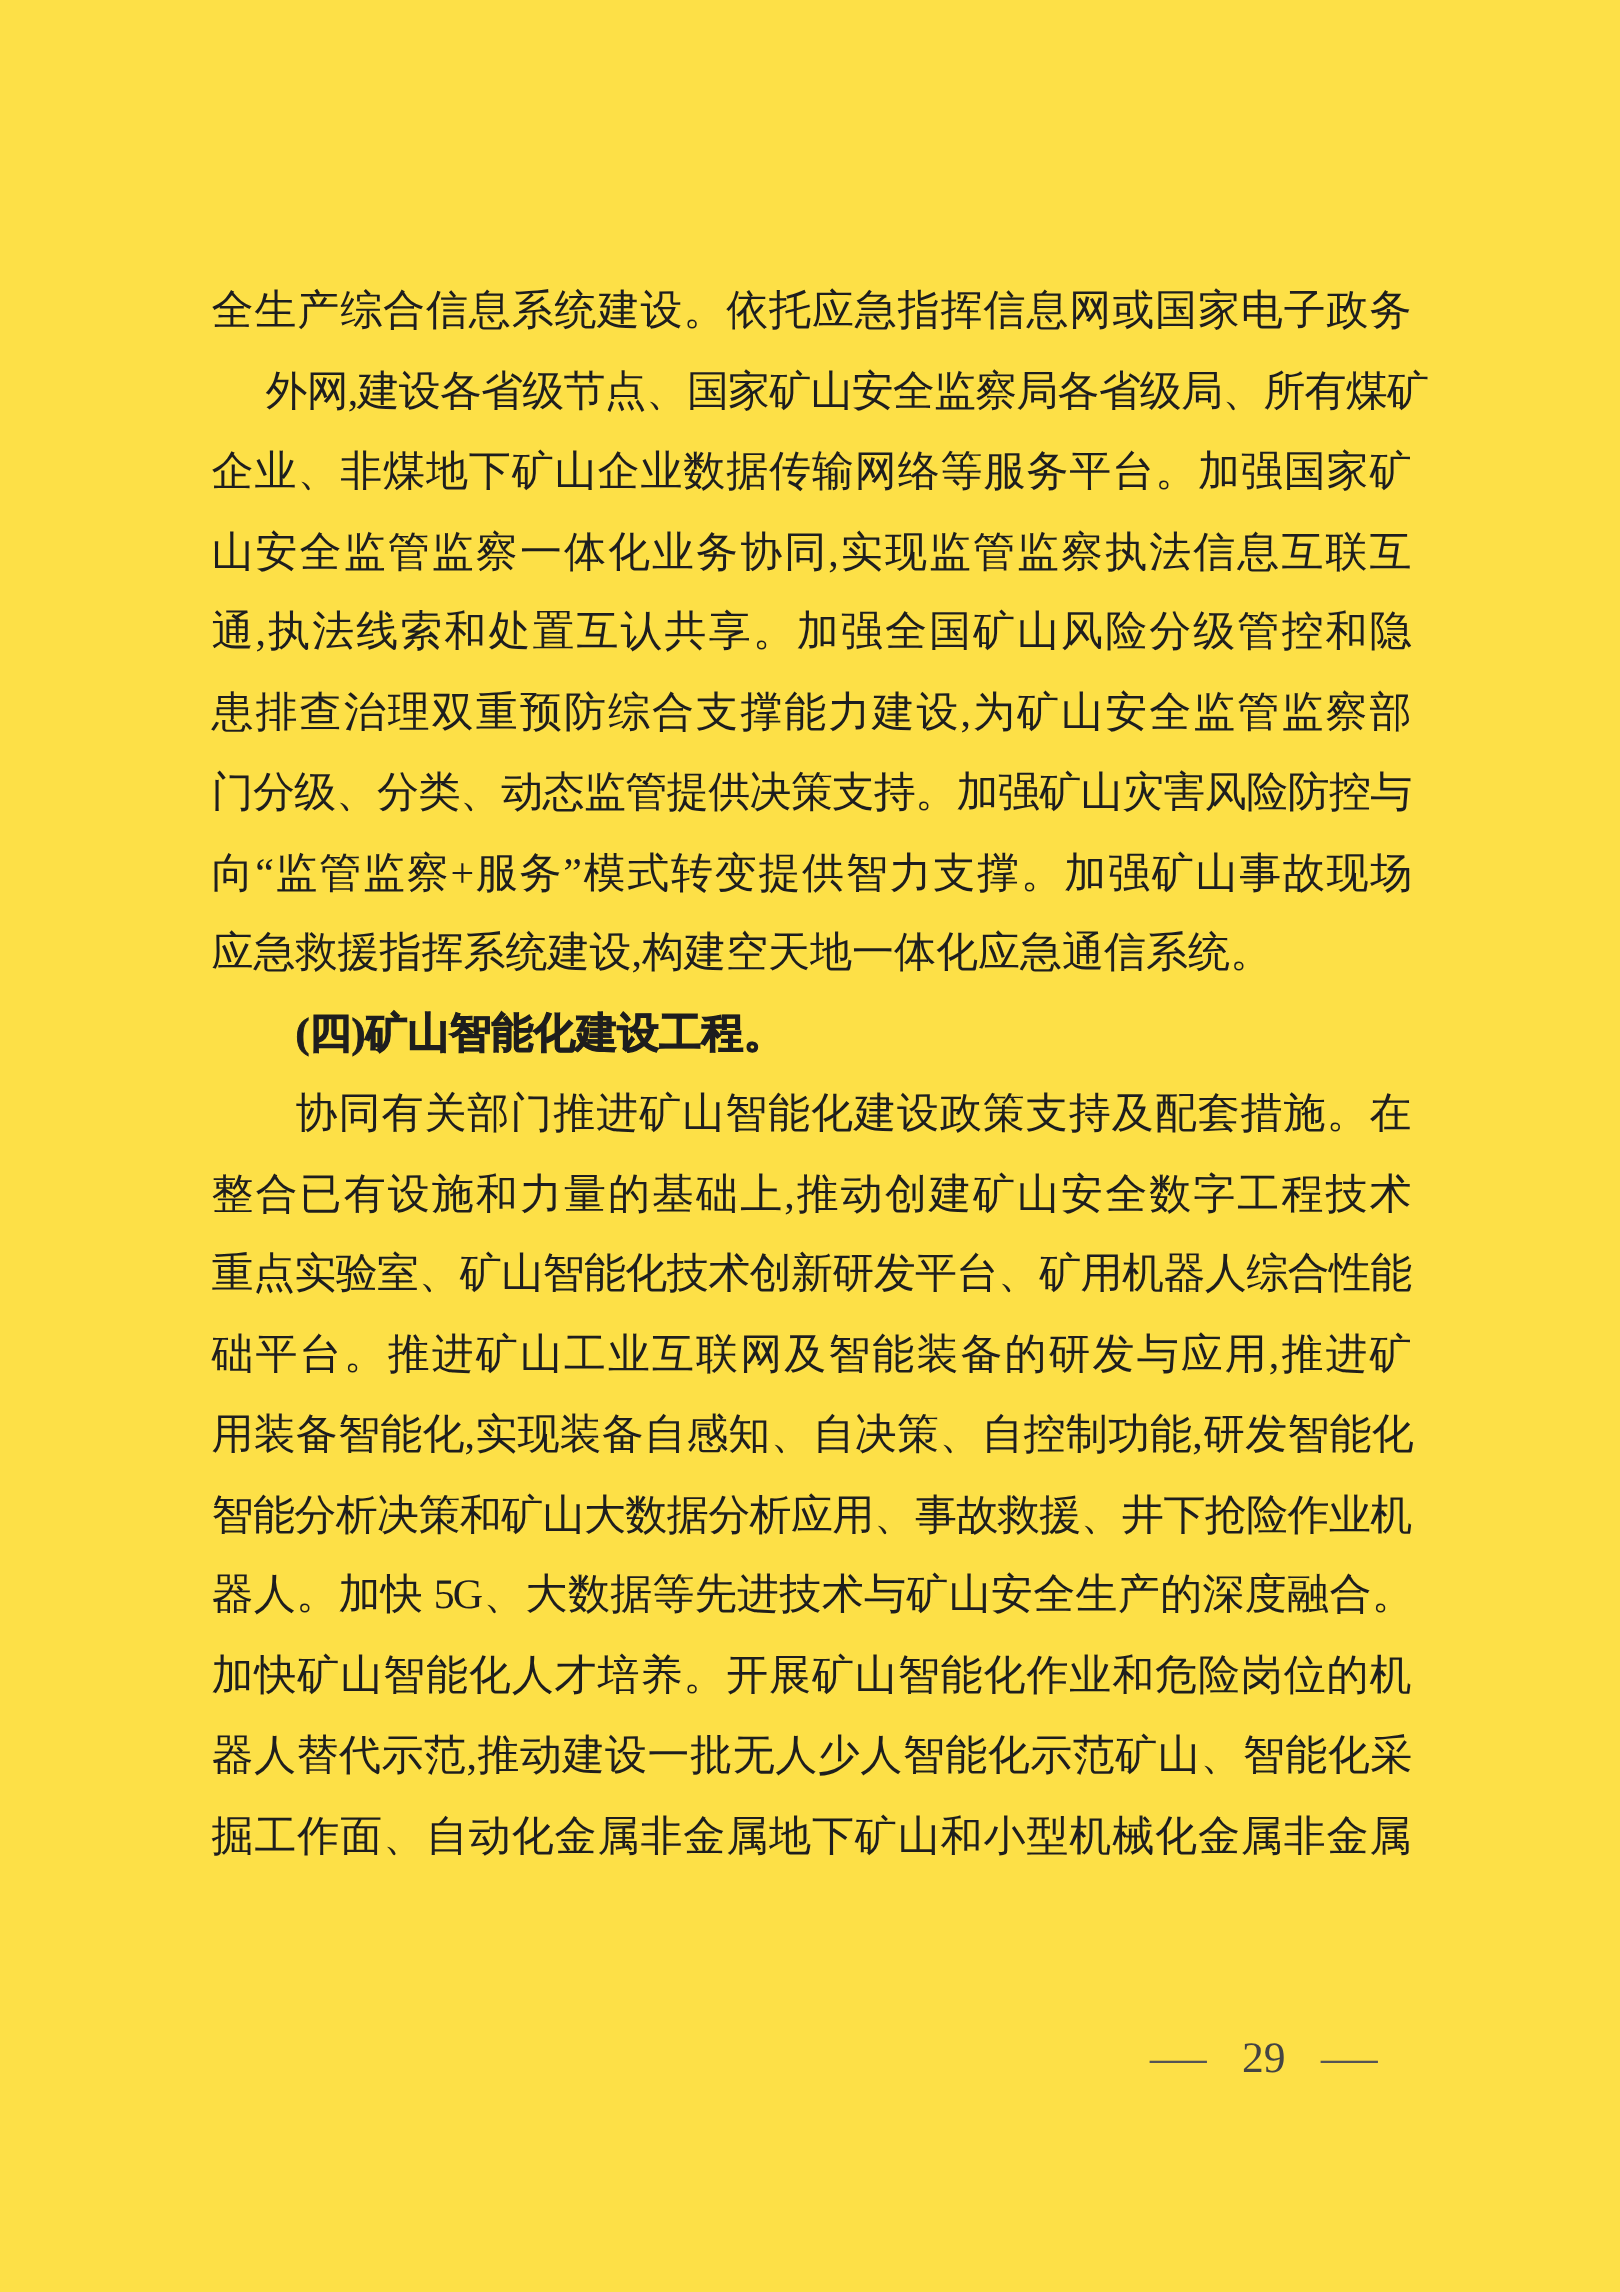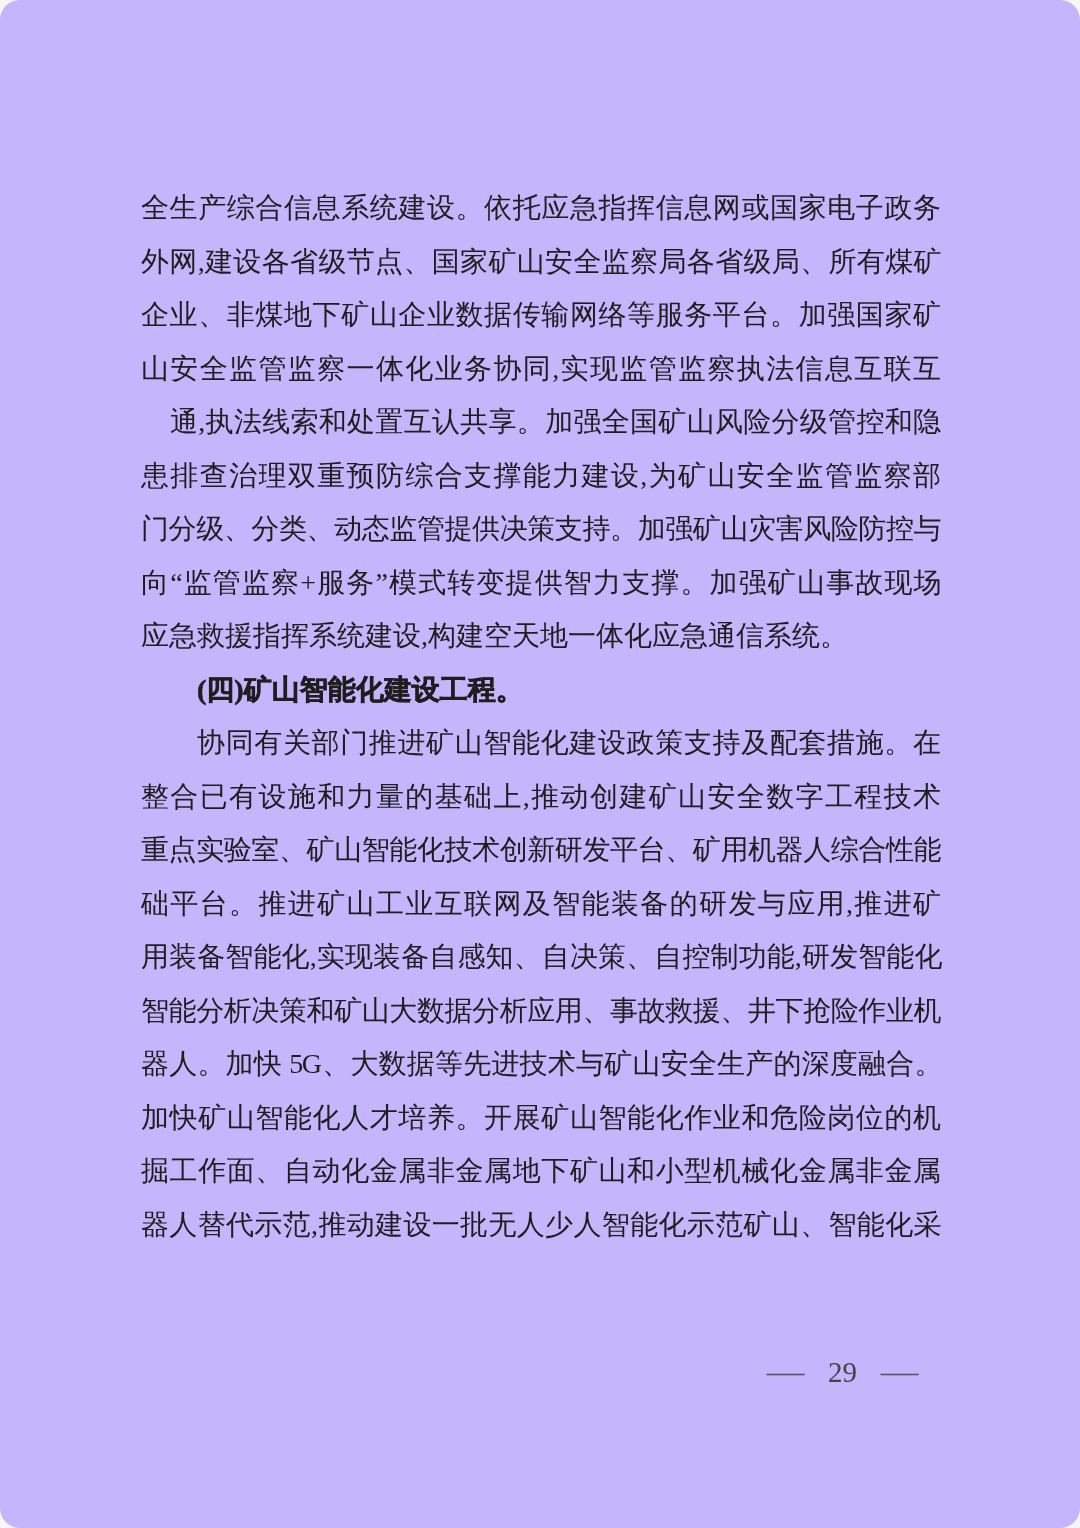--- a/index.html
+++ b/index.html
@@ -56,41 +56,41 @@
     transform: scaleX(1.3);
     color: #555;
   }
   .footer .pagenum {
     color: #444;
   }
 </style>
 </head>
 <body>
 
-<div class="page" style="background: #c4b5fd; border-radius: 20px;">
+<div class="page" style="background: #fde047;">
   <div class="text-block" id="lines-container">
       <div class="line" style="color: rgb(30, 30, 30);">全生产综合信息系统建设。依托应急指挥信息网或国家电子政务</div>
-      <div class="line" style="letter-spacing: -0.55px; color: rgb(30, 30, 30);">外网,建设各省级节点、国家矿山安全监察局各省级局、所有煤矿</div>
+      <div class="line" style="letter-spacing: -0.55px; color: rgb(30, 30, 30); margin-left: 36px;">外网,建设各省级节点、国家矿山安全监察局各省级局、所有煤矿</div>
       <div class="line" style="color: rgb(30, 30, 30);">企业、非煤地下矿山企业数据传输网络等服务平台。加强国家矿</div>
       <div class="line" style="color: rgb(30, 30, 30);">山安全监管监察一体化业务协同,实现监管监察执法信息互联互</div>
-      <div class="line" style="color: rgb(30, 30, 30); margin-left: 29px;">通,执法线索和处置互认共享。加强全国矿山风险分级管控和隐</div>
+      <div class="line" style="color: rgb(30, 30, 30);">通,执法线索和处置互认共享。加强全国矿山风险分级管控和隐</div>
       <div class="line" style="color: rgb(30, 30, 30);">患排查治理双重预防综合支撑能力建设,为矿山安全监管监察部</div>
       <div class="line" style="letter-spacing: -0.55px; color: rgb(30, 30, 30);">门分级、分类、动态监管提供决策支持。加强矿山灾害风险防控与</div>
       <div class="line" style="letter-spacing: -0.55px; color: rgb(30, 30, 30);">向“监管监察+服务”模式转变提供智力支撑。加强矿山事故现场</div>
       <div class="line no-justify" style="color: rgb(30, 30, 30);">应急救援指挥系统建设,构建空天地一体化应急通信系统。</div>
       <div class="line bold indent no-justify" style="color: rgb(30, 30, 30);">(四)矿山智能化建设工程。</div>
       <div class="line indent" style="color: rgb(30, 30, 30);">协同有关部门推进矿山智能化建设政策支持及配套措施。在</div>
       <div class="line" style="color: rgb(30, 30, 30);">整合已有设施和力量的基础上,推动创建矿山安全数字工程技术</div>
       <div class="line" style="letter-spacing: -0.55px; color: rgb(30, 30, 30); font-family: Liberation Serif, serif;">重点实验室、矿山智能化技术创新研发平台、矿用机器人综合性能</div>
       <div class="line" style="color: rgb(30, 30, 30);">础平台。推进矿山工业互联网及智能装备的研发与应用,推进矿</div>
       <div class="line" style="letter-spacing: -1.47px; color: rgb(30, 30, 30);">用装备智能化,实现装备自感知、自决策、自控制功能,研发智能化</div>
       <div class="line" style="letter-spacing: -0.55px; color: rgb(30, 30, 30);">智能分析决策和矿山大数据分析应用、事故救援、井下抢险作业机</div>
       <div class="line" style="letter-spacing: -1.47px; color: rgb(30, 30, 30);">器人。加快 5G、大数据等先进技术与矿山安全生产的深度融合。</div>
       <div class="line" style="color: rgb(30, 30, 30);">加快矿山智能化人才培养。开展矿山智能化作业和危险岗位的机</div>
+      <div class="line" style="letter-spacing: -0.55px; color: rgb(30, 30, 30);">器人替代示范,推动建设一批无人少人智能化示范矿山、智能化采</div>
       <div class="line" style="color: rgb(30, 30, 30);">掘工作面、自动化金属非金属地下矿山和小型机械化金属非金属</div>
-      <div class="line" style="letter-spacing: -0.55px; color: rgb(30, 30, 30);">器人替代示范,推动建设一批无人少人智能化示范矿山、智能化采</div>
     </div>
   <div class="footer">
     <span class="dash">—</span>
     <span class="pagenum">29</span>
     <span class="dash">—</span>
   </div>
 </div>
 
 </body></html>

